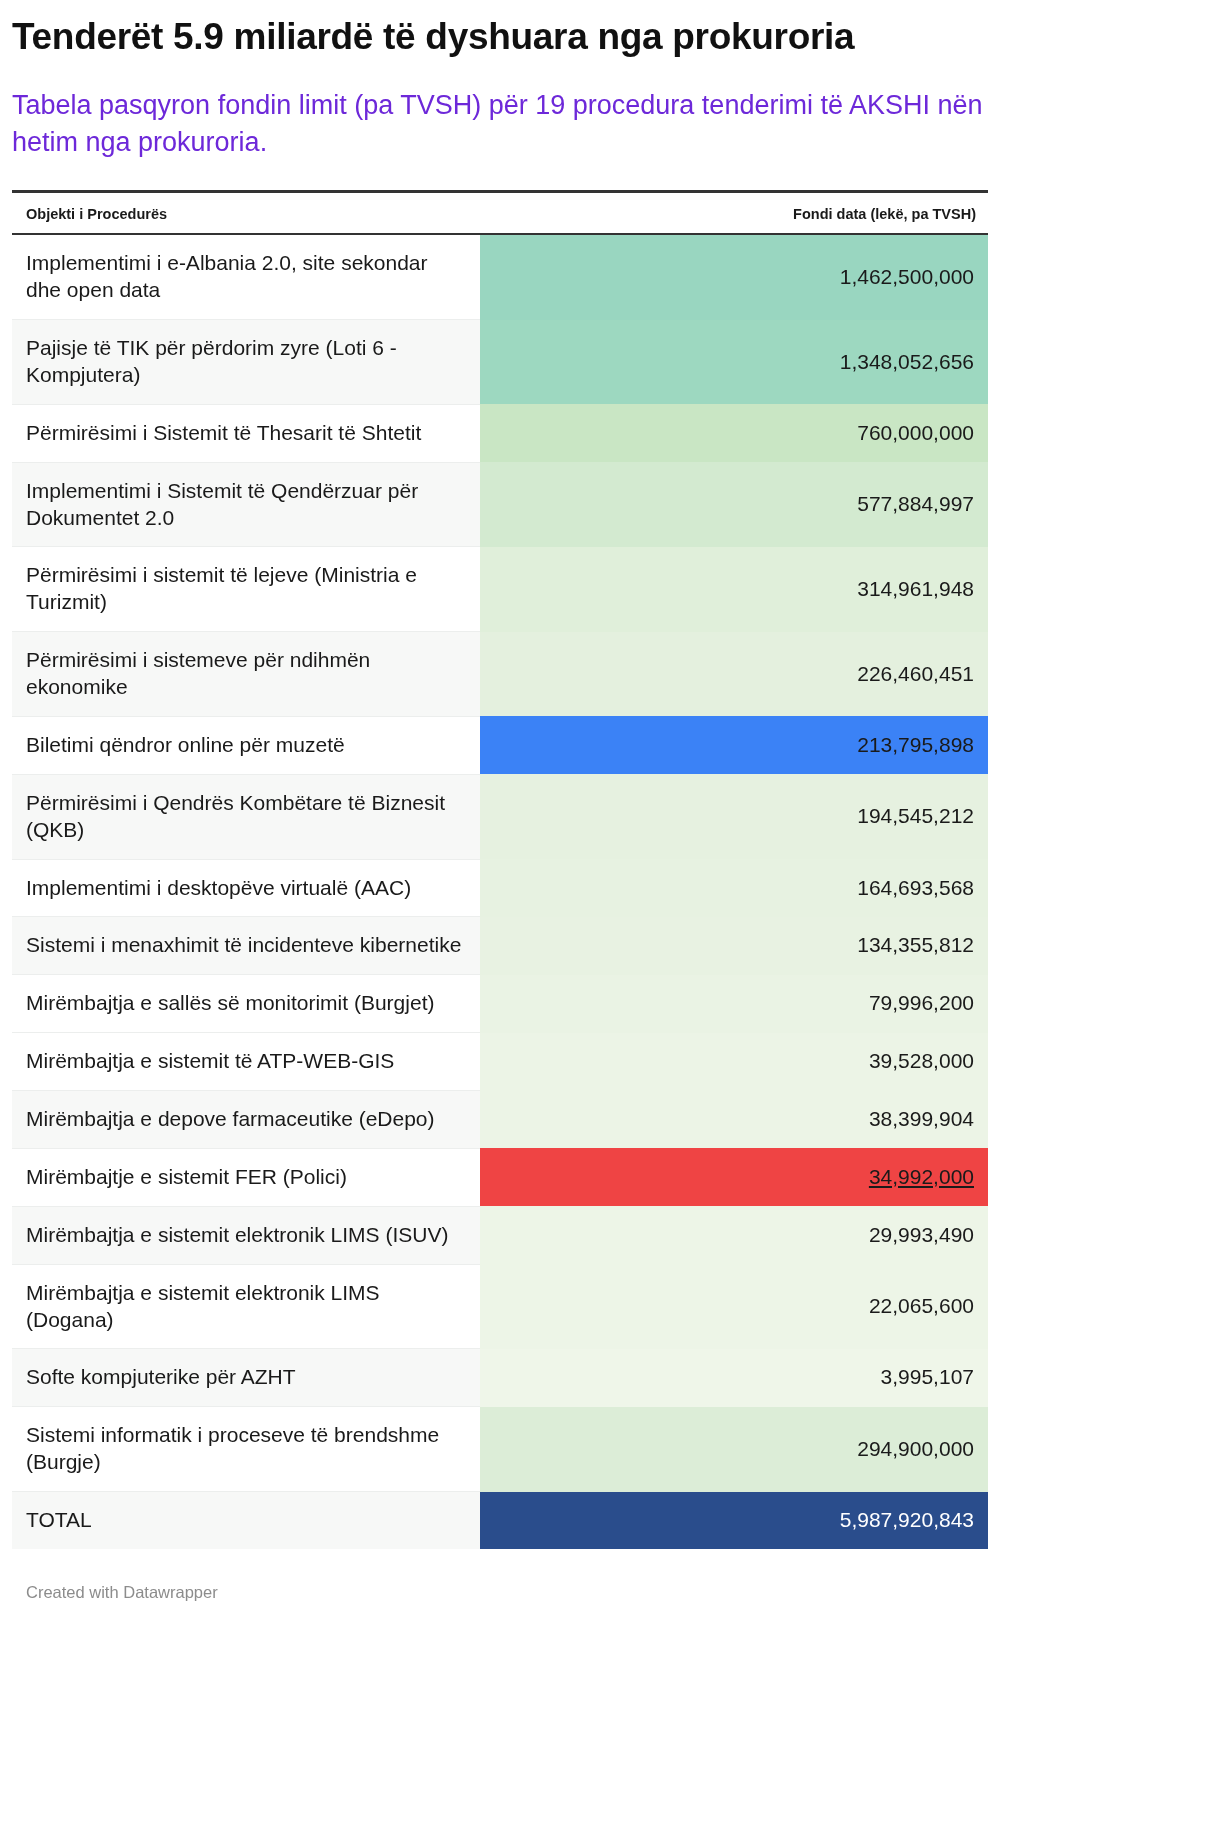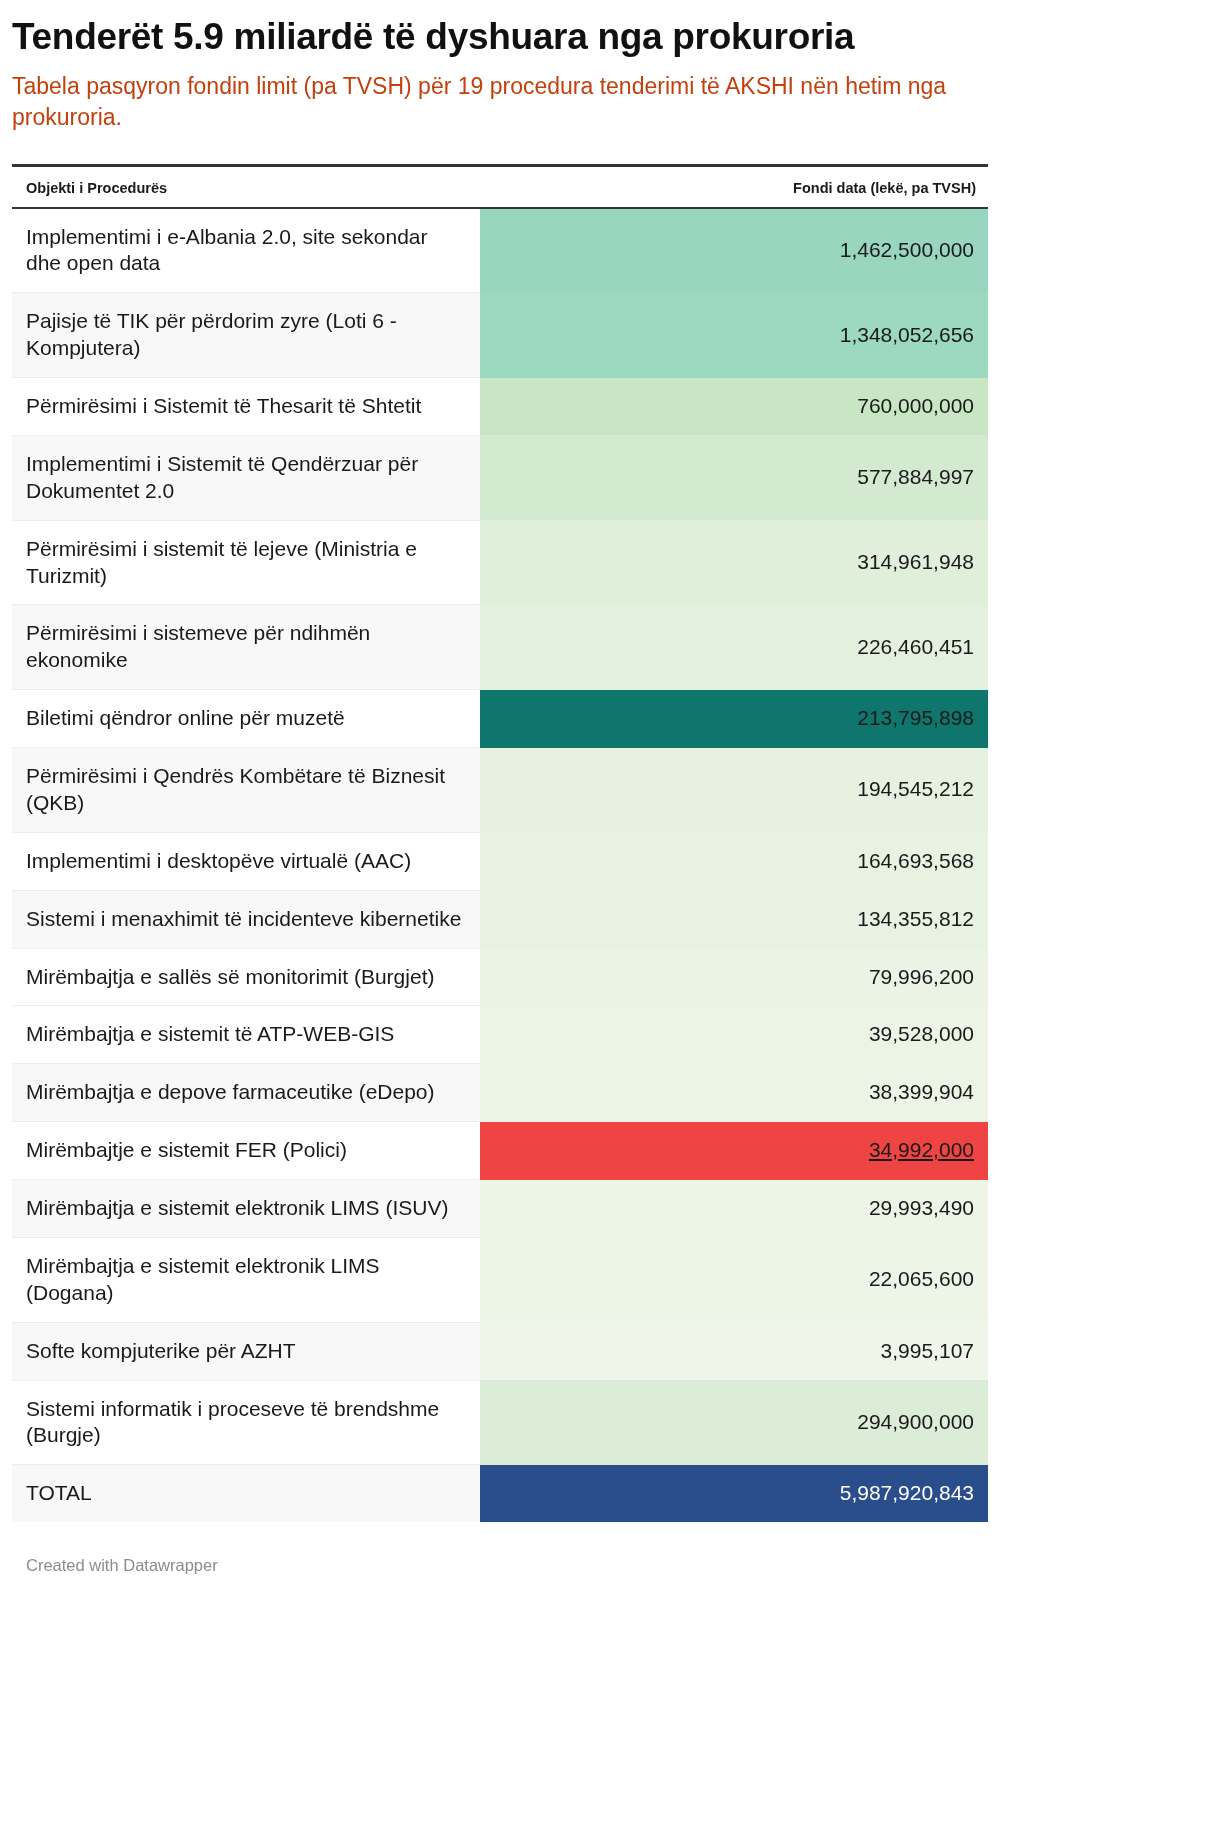--- a/index.html
+++ b/index.html
@@ -24,24 +24,24 @@
   .title {
     font-size: 37px;
     font-weight: bold;
     letter-spacing: -0.3px;
     line-height: 1.12;
     color: #111111;
     padding-top: 16px;
     margin: 0;
   }
   .subtitle {
-    font-size: 23px;
+    font-size: 27px;
     line-height: 1.35;
-    color: #c2410c;
-    margin: 14px 0 0 0;
+    color: #6d28d9;
+    margin: 30px 0 0 0;
     max-width: 1145px;
     font-weight: normal;
   }
   .table-wrap {
     margin-top: 30px;
   }
   table.dw {
     width: 100%;
     border-collapse: collapse;
     table-layout: fixed;
@@ -145,21 +145,21 @@
           <tr class="odd">
             <td class="cell-label">Përmirësimi i sistemit të lejeve (Ministria e Turizmit)</td>
             <td class="cell-value" style="background: rgb(224, 239, 218);">314,961,948</td>
           </tr>
           <tr class="even">
             <td class="cell-label">Përmirësimi i sistemeve për ndihmën ekonomike</td>
             <td class="cell-value" style="background: rgb(228, 240, 222);">226,460,451</td>
           </tr>
           <tr class="odd">
             <td class="cell-label">Biletimi qëndror online për muzetë</td>
-            <td class="cell-value" style="background: #0f766e;">213,795,898</td>
+            <td class="cell-value" style="background: #3b82f6;">213,795,898</td>
           </tr>
           <tr class="even">
             <td class="cell-label">Përmirësimi i Qendrës Kombëtare të Biznesit (QKB)</td>
             <td class="cell-value" style="background: rgb(230, 241, 224);">194,545,212</td>
           </tr>
           <tr class="odd">
             <td class="cell-label">Implementimi i desktopëve virtualë (AAC)</td>
             <td class="cell-value" style="background: rgb(231, 242, 225);">164,693,568</td>
           </tr>
           <tr class="even">

